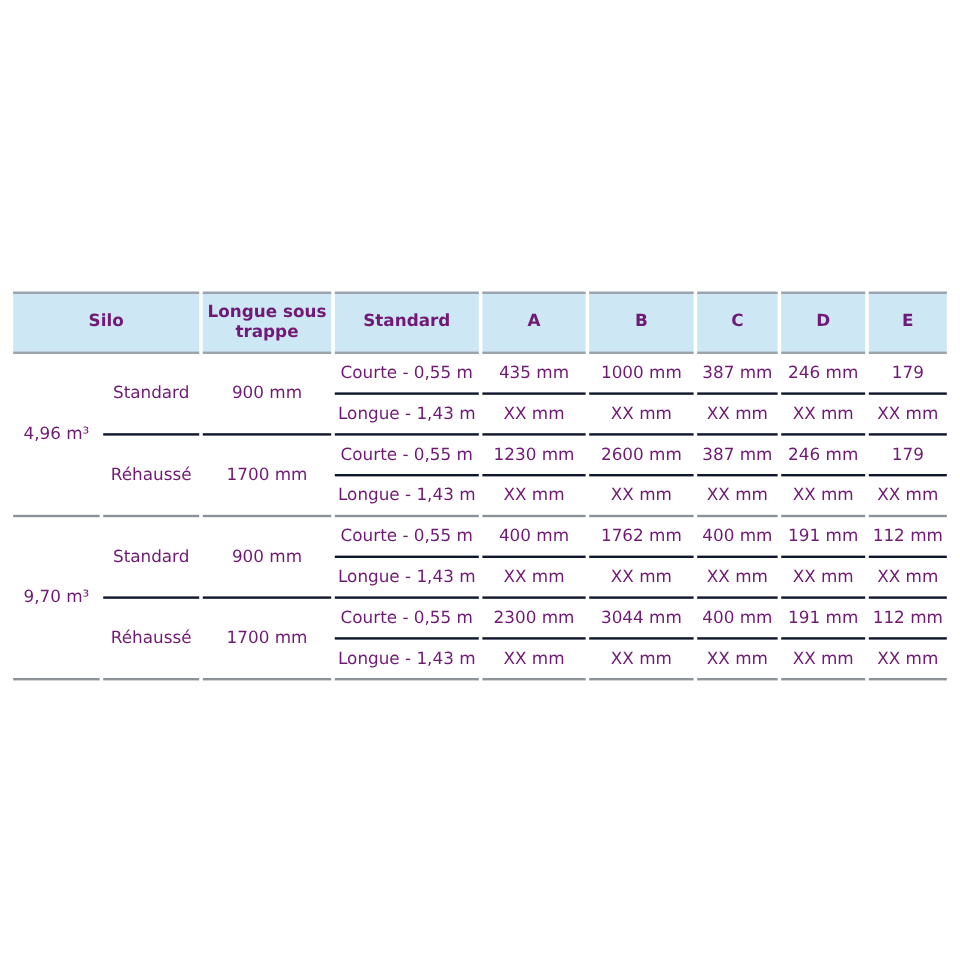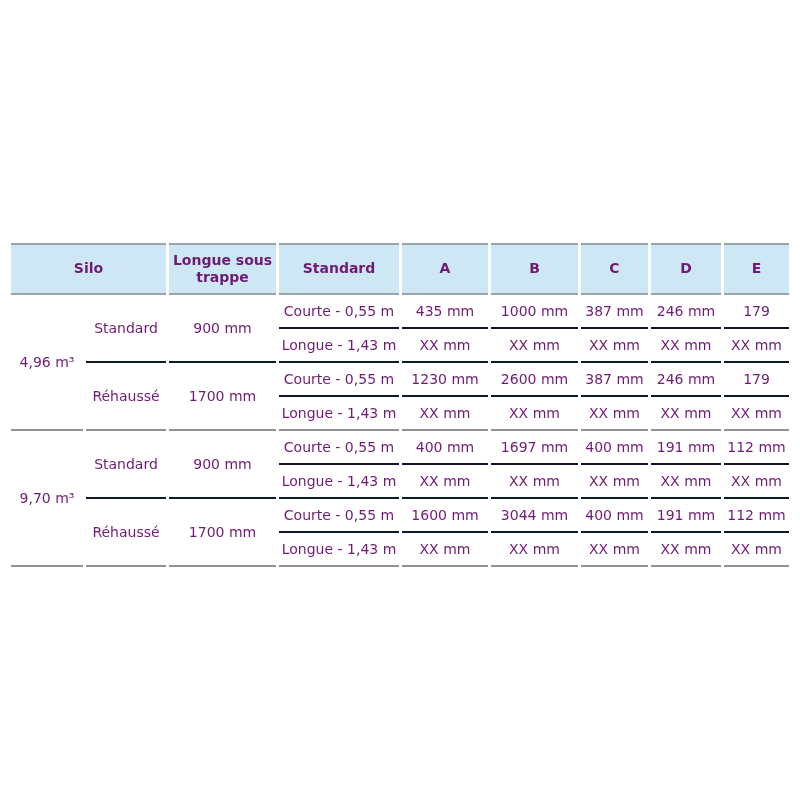--- a/index.html
+++ b/index.html
@@ -95,38 +95,38 @@
         <td class="bs">XX mm</td>
         <td class="bs">XX mm</td>
       </tr>
 
       <tr>
         <td rowspan="4" class="vol bs">9,70 m³</td>
         <td rowspan="2" class="bl">Standard</td>
         <td rowspan="2" class="bl">900 mm</td>
         <td class="bl">Courte - 0,55 m</td>
         <td class="bl">400 mm</td>
-        <td class="bl">1697 mm</td>
+        <td class="bl">1762 mm</td>
         <td class="bl">400 mm</td>
         <td class="bl">191 mm</td>
         <td class="bl">112 mm</td>
       </tr>
       <tr>
         <td class="bl">Longue - 1,43 m</td>
         <td class="bl">XX mm</td>
         <td class="bl">XX mm</td>
         <td class="bl">XX mm</td>
         <td class="bl">XX mm</td>
         <td class="bl">XX mm</td>
       </tr>
       <tr>
         <td rowspan="2" class="bs">Réhaussé</td>
         <td rowspan="2" class="bs">1700 mm</td>
         <td class="bl">Courte - 0,55 m</td>
-        <td class="bl">1600 mm</td>
+        <td class="bl">2300 mm</td>
         <td class="bl">3044 mm</td>
         <td class="bl">400 mm</td>
         <td class="bl">191 mm</td>
         <td class="bl">112 mm</td>
       </tr>
       <tr>
         <td class="bs">Longue - 1,43 m</td>
         <td class="bs">XX mm</td>
         <td class="bs">XX mm</td>
         <td class="bs">XX mm</td>

